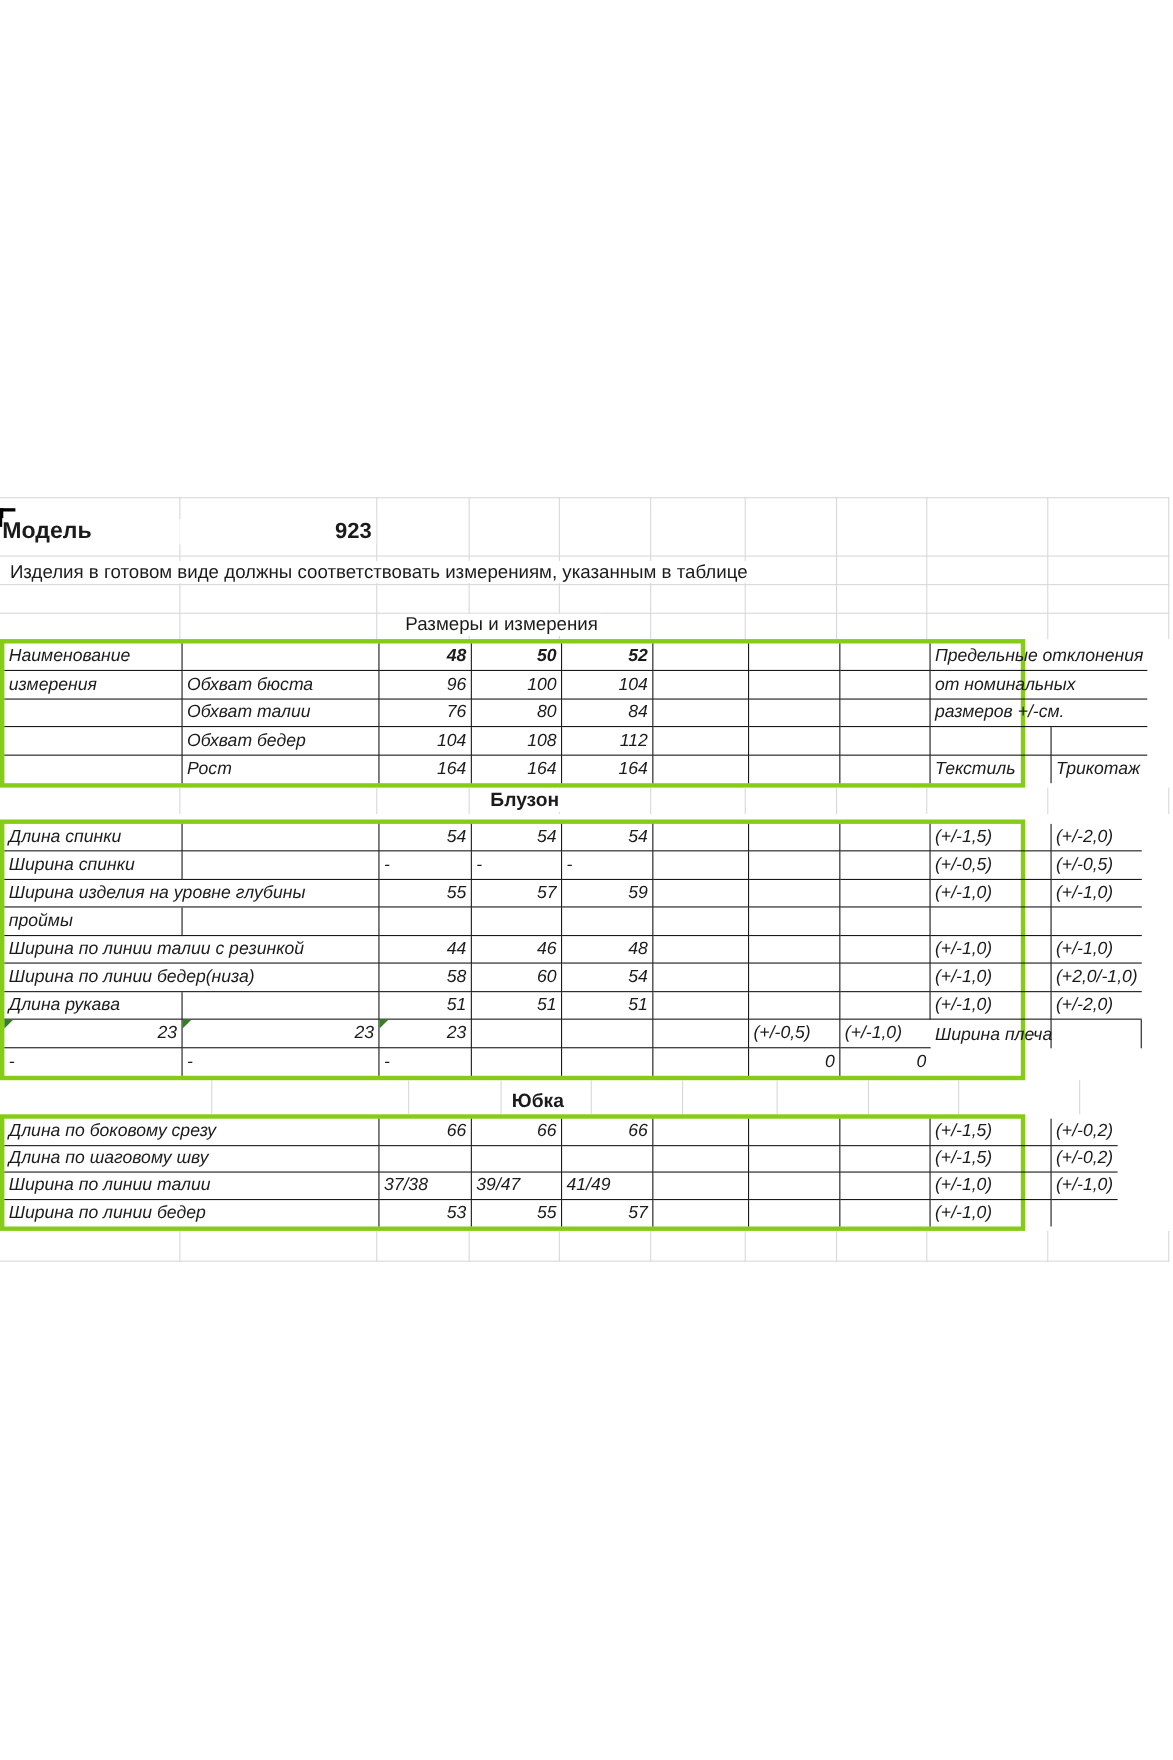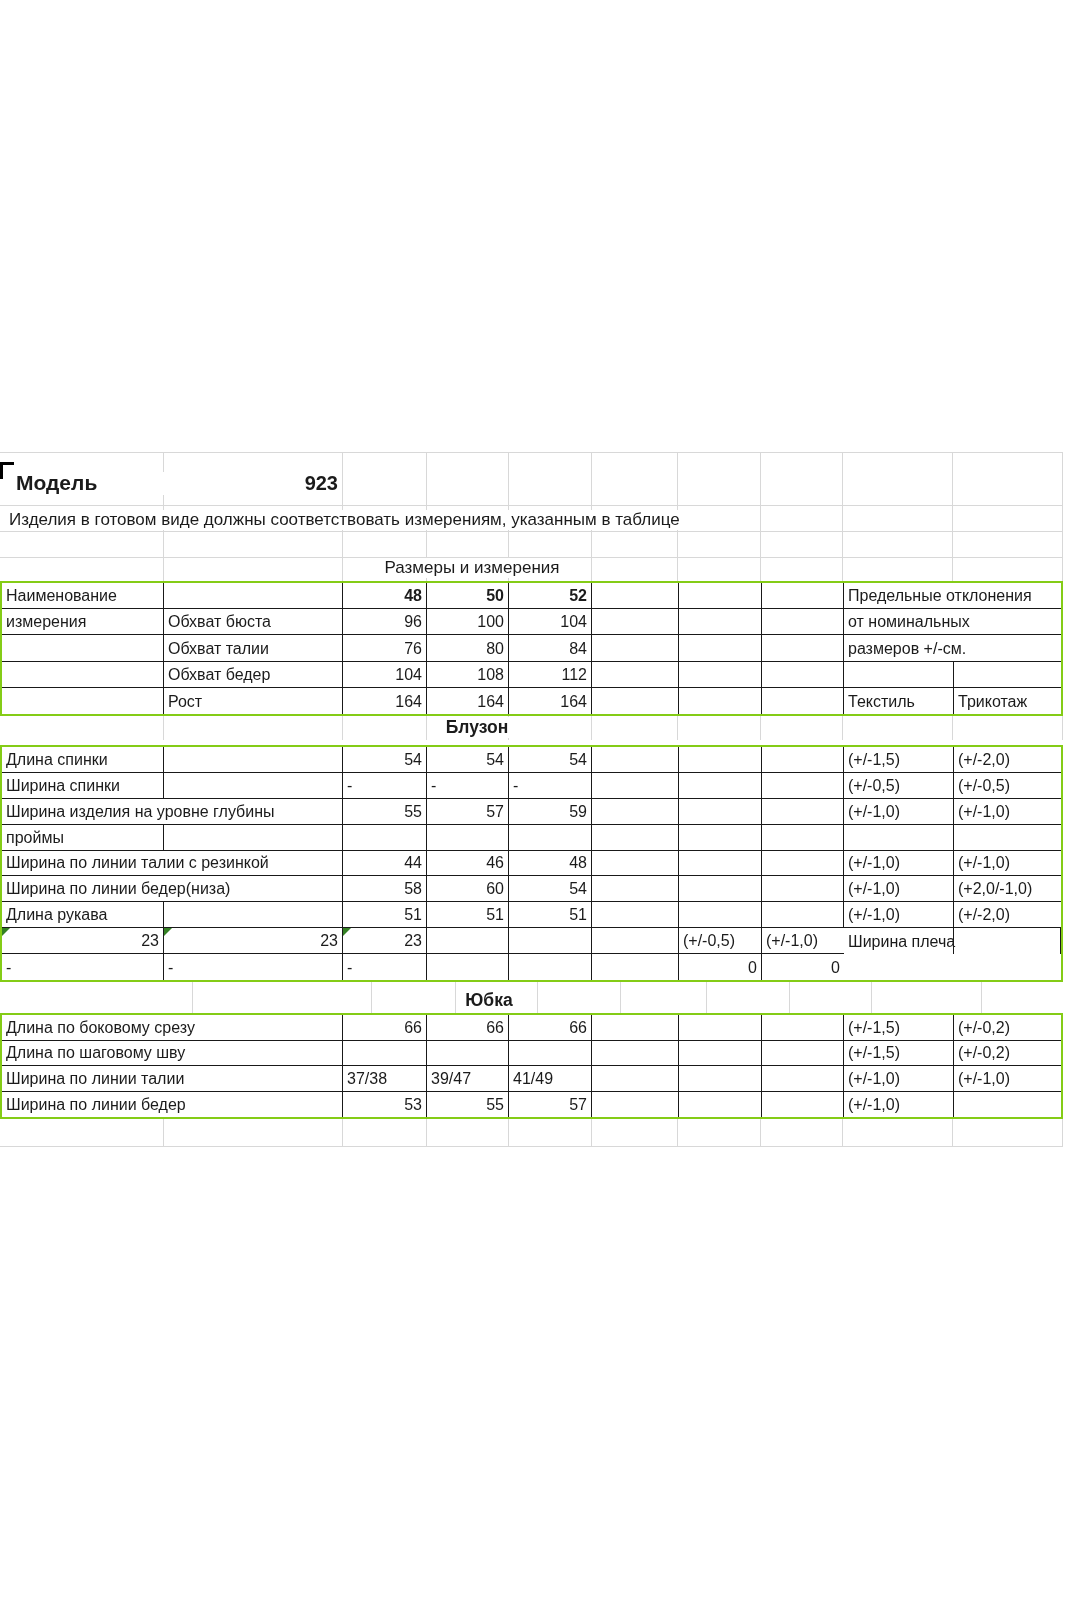--- a/index.html
+++ b/index.html
@@ -35,33 +35,33 @@
       linear-gradient(#d8d8d8,#d8d8d8),linear-gradient(#d8d8d8,#d8d8d8),linear-gradient(#d8d8d8,#d8d8d8),
       linear-gradient(#d8d8d8,#d8d8d8),linear-gradient(#d8d8d8,#d8d8d8),linear-gradient(#d8d8d8,#d8d8d8),
       linear-gradient(#d8d8d8,#d8d8d8),linear-gradient(#d8d8d8,#d8d8d8);
     background-position:163px 0,342px 0,426px 0,508px 0,591px 0,677px 0,760px 0,842px 0,952px 0,1062px 0,0 27px;
     background-size:1px 100%,1px 100%,1px 100%,1px 100%,1px 100%,1px 100%,1px 100%,1px 100%,1px 100%,1px 100%,100% 1px;}
 
   .corner-mark{position:absolute;left:0;top:462px;width:11px;height:14px;
     border-top:3px solid #000;border-left:3px solid #000;}
 
   .txt{position:absolute;background:#fff;white-space:nowrap;}
-  .model-label{left:16px;top:471px;font-size:21px;font-weight:bold;}
+  .model-label{left:2px;top:471px;font-size:21px;font-weight:bold;}
   .model-value{left:163px;top:472px;width:175px;text-align:right;font-size:20px;font-weight:bold;padding-right:4px;}
   .note-line{left:7px;top:510px;font-size:17px;padding:0 2px;}
-  .table-title{left:456px;top:558px;transform:translateX(-50%);font-size:17px;padding:0 4px;margin-left:16px;}
+  .table-title{left:456px;top:558px;transform:translateX(-50%);font-size:17px;padding:0 4px;}
 
   .section-title{position:absolute;bottom:2px;transform:translateX(-50%);background:#fff;
     font-size:17.5px;font-weight:bold;padding:0 6px;white-space:nowrap;}
   .st1{left:477px;}
   .st2{left:460px;}
 
   
-  .tbl{position:absolute;left:0;width:1063px;border:2px solid #84cc16;box-sizing:border-box;
-    display:grid;grid-template-columns:162px 179px 84px 82px 83px 87px 83px 82px 110px auto;background:#fff;}
+  .tbl{position:absolute;left:0;width:932px;border:4px solid #84cc16;box-sizing:border-box;
+    display:grid;grid-template-columns:162px 179px 84px 82px 83px 87px 83px 82px 110px auto;background:#fff;font-style:italic;}
   .t1{top:581px;height:135px;grid-template-rows:repeat(5,1fr);}
   .t2{top:745px;height:237px;grid-template-rows:repeat(9,1fr);}
   .t3{top:1013px;height:106px;grid-template-rows:repeat(4,1fr);}
   .c{border-right:1.5px solid #191919;border-bottom:1.5px solid #191919;
     display:flex;align-items:flex-end;padding:0 4px 3px 4px;font-size:16px;
     white-space:nowrap;overflow:visible;position:relative;box-sizing:border-box;}
   .n{justify-content:flex-end;}
   .b{font-weight:bold;}
   .s2{grid-column:span 2;}
   .lr{border-right:none;}

